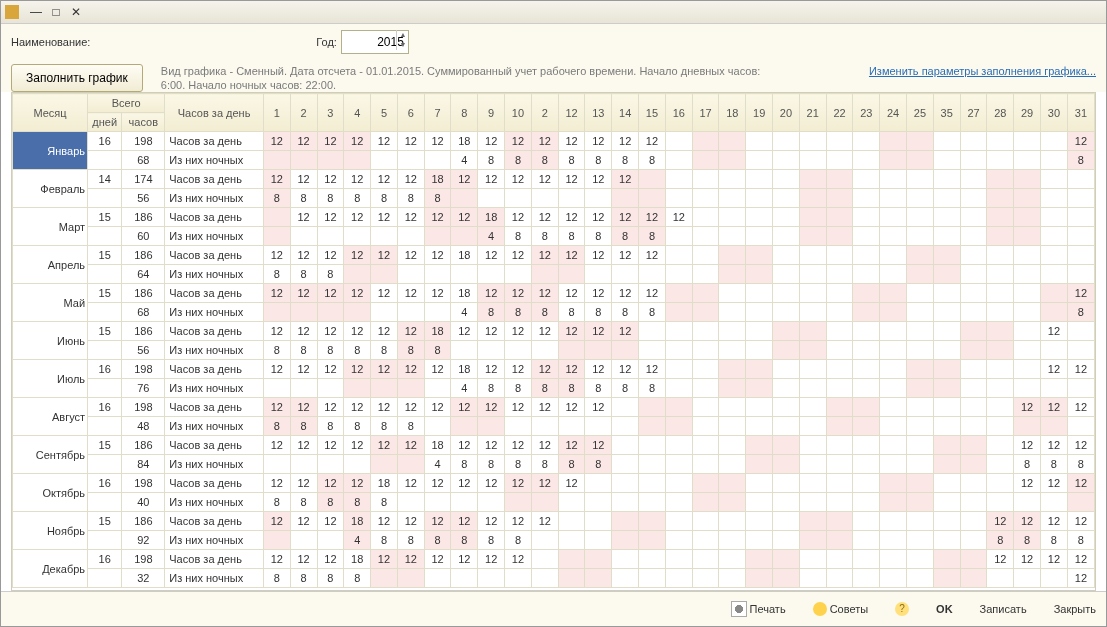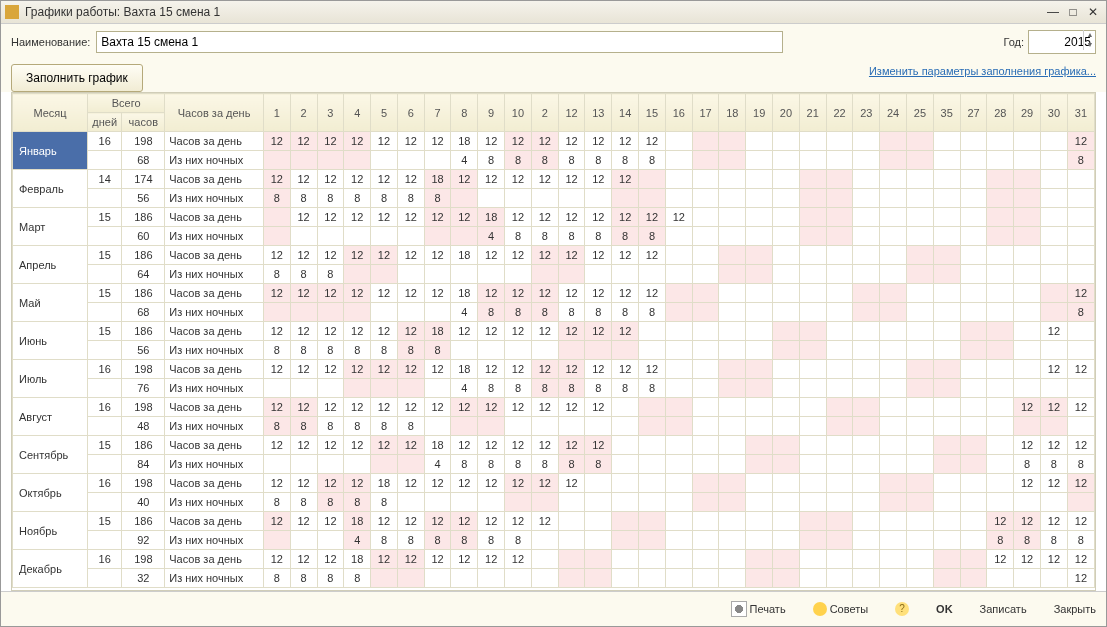--- a/index.html
+++ b/index.html
@@ -16,60 +16,59 @@
 .spin{position:absolute;right:0;top:0;width:12px;height:20px;border-left:1px solid #ccc;display:flex;flex-direction:column}
 .spin div{flex:1;font-size:7px;text-align:center;line-height:9px;color:#666;cursor:pointer}
 .row2{display:flex;align-items:flex-start;padding:4px 10px 0 10px;background:#fcfaef}
 .fillbtn{border:1px solid #b5a97a;background:linear-gradient(#fefdf5,#f1ecd4);padding:6px 14px;border-radius:3px;cursor:pointer;font-size:12px;margin-right:18px}
 .desc{color:#7a7a7a;font-size:11px;flex:1;line-height:14px;max-width:610px}
 .link{color:#2a6db5;text-decoration:underline;cursor:pointer;text-align:center;margin-left:auto;line-height:14px}
 .gridwrap{flex:1;overflow:auto;margin:0 10px;border:1px solid #d0cdb8;background:#fff}
 table{border-collapse:collapse;width:100%;table-layout:fixed}
 th,td{border:1px solid #e0ddc8;text-align:center;height:18px;font-size:11px;padding:0 2px}
 th{background:linear-gradient(#fbf7e6,#f2edd2);font-weight:normal;color:#555}
-td.monthcell{text-align:left;padding-left:6px}
+td.monthcell{text-align:right;padding-left:14px}
 td.lbl{text-align:left;padding-left:4px;white-space:nowrap}
 td.pink{background:#fce7e7}
 td.sel{background:#4a6ea9;color:#fff}
 .footer{background:#fcfaef;border-top:1px solid #ccc;padding:4px 10px;display:flex;align-items:center;justify-content:flex-end;gap:27px;height:26px}
 .footer .act{cursor:pointer;display:flex;align-items:center;gap:3px}
 .footer .ic{width:14px;height:14px;display:inline-block}
 .ic-print{background:radial-gradient(circle,#888 40%,transparent 41%),linear-gradient(#fff,#fff);border:1px solid #aaa}
 .ic-tip{background:#ffd24d;border-radius:50%}
 .ic-help{background:#ffe07a;border-radius:50%;text-align:center;font-size:10px;line-height:14px;color:#8a6d1a}
 .ok{font-weight:bold}
 col.cm{width:70px}col.cd{width:32px}col.ch{width:40px}col.cl{width:92px}col.cn{width:25px}
 </style>
 </head>
 <body>
 
 <div class="window">
   <div class="titlebar">
     <span class="icon"></span>
-    <span class="title">Графики работы: Вахта 15 смена 1</span>
     <span class="winbtn">—</span>
     <span class="winbtn">□</span>
     <span class="winbtn">✕</span>
   </div>
 
   <div class="toprow">
     <label>Наименование:</label>
-    <input class="name" value="Вахта 15 смена 1" style="">
     <label class="yearlbl">Год:</label>
     <div style="position:relative">
       <input class="year" value="2015" style="">
       <div class="spin">
           <div>▲</div>
           <div>▼</div>
         </div>
     </div>
   </div>
 
   <div class="row2">
     <button class="fillbtn">Заполнить график</button>
+    <div class="desc">Вид графика - Сменный. Дата отсчета - 01.01.2015. Суммированный учет рабочего времени. Начало дневных часов: 6:00. Начало ночных часов: 22:00.</div>
     <div class="link">Изменить параметры заполнения графика...</div>
   </div>
 
   <div class="gridwrap">
     <table id="grid">
         <colgroup>
           <col class="cm">
           <col class="cd">
           <col class="ch">
           <col class="cl">

